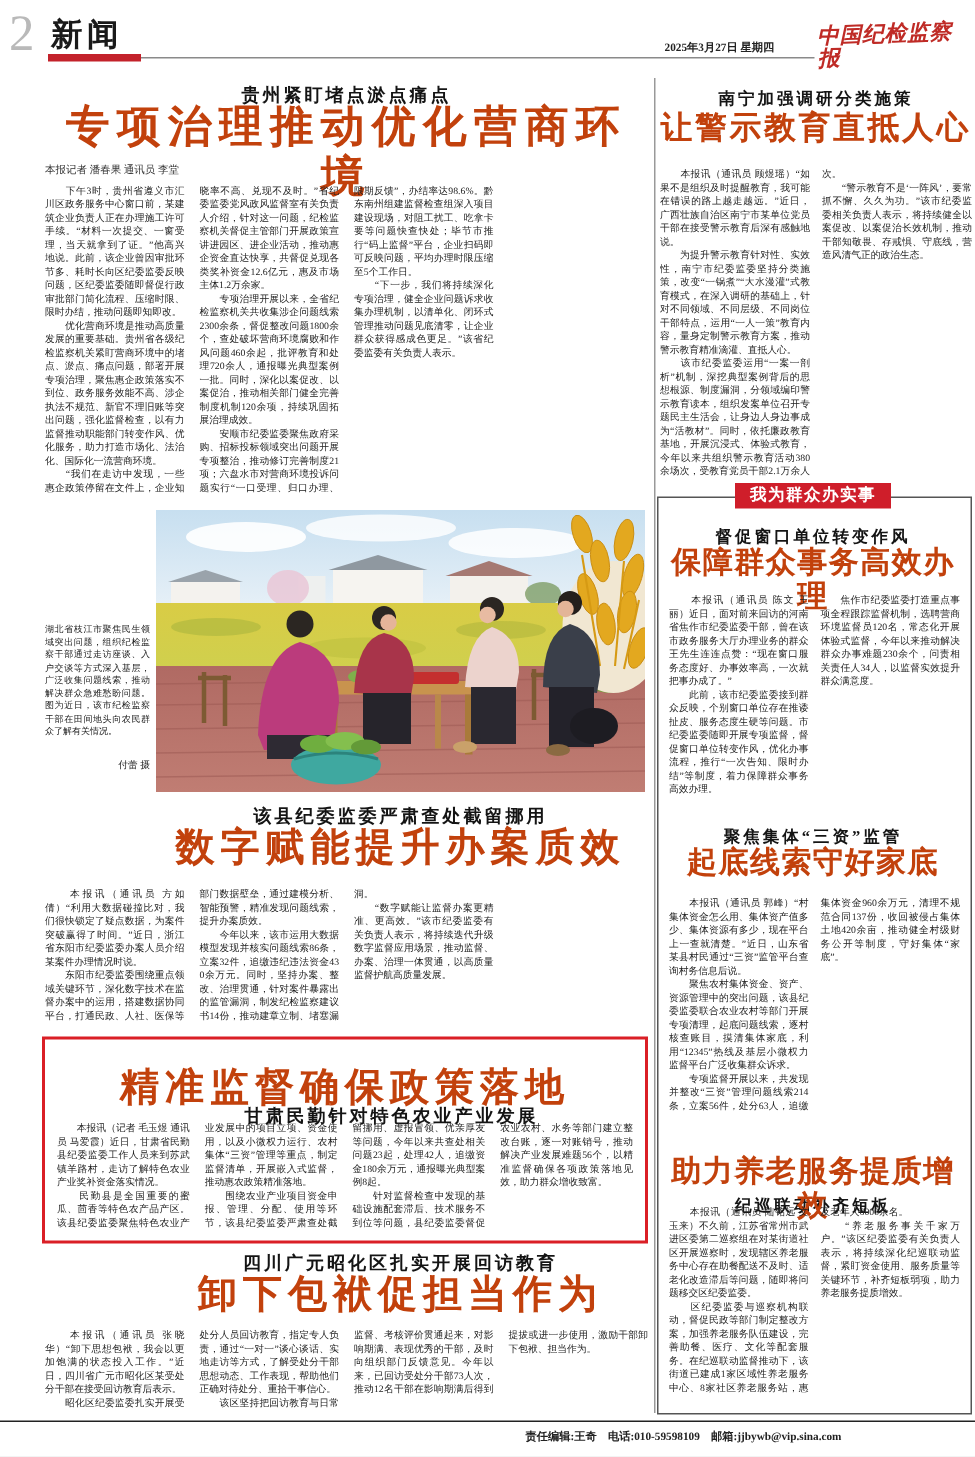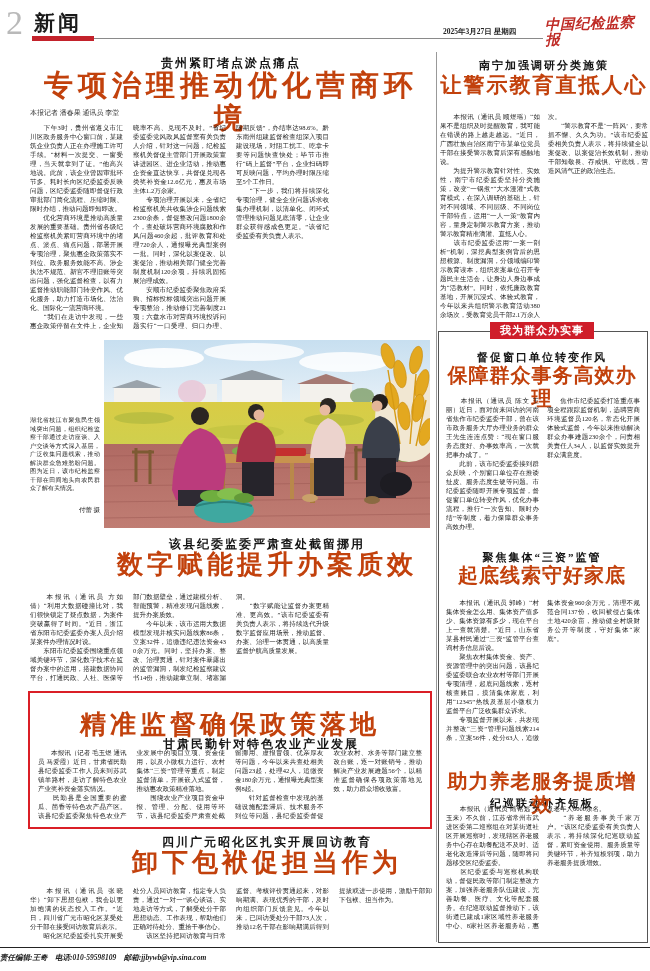--- a/index.html
+++ b/index.html
@@ -203,15 +203,15 @@
 　　聚焦农村集体资金、资产、资源管理中的突出问题，该县纪委监委联合农业农村等部门开展专项清理，起底问题线索，逐村核查账目，摸清集体家底，利用“12345”热线及基层小微权力监督平台广泛收集群众诉求。
 　　专项监督开展以来，共发现并整改“三资”管理问题线索214条，立案56件，处分63人，追缴集体资金960余万元，清理不规范合同137份，收回被侵占集体土地420余亩，推动健全村级财务公开等制度，守好集体“家底”。</div>
 
   <div class="abs kicker" style="left:444px;top:796px;width:196px;font-size:11px;">纪巡联动补齐短板</div>
   <div class="abs headline" style="left:444px;top:770px;width:196px;font-size:20px;letter-spacing:1px;">助力养老服务提质增效</div>
   <div class="abs body-text" style="left:446px;top:804px;width:194px;height:132px;column-count:2;column-gap:8px;">　　本报讯（通讯员 陆铭远 文玉来）不久前，江苏省常州市武进区委第二巡察组在对某街道社区开展巡察时，发现辖区养老服务中心存在助餐配送不及时、适老化改造滞后等问题，随即将问题移交区纪委监委。
 　　区纪委监委与巡察机构联动，督促民政等部门制定整改方案，加强养老服务队伍建设，完善助餐、医疗、文化等配套服务。在纪巡联动监督推动下，该街道已建成1家区域性养老服务中心、8家社区养老服务站，惠及老年人6000余名。
 　　“养老服务事关千家万户。”该区纪委监委有关负责人表示，将持续深化纪巡联动监督，紧盯资金使用、服务质量等关键环节，补齐短板弱项，助力养老服务提质增效。</div>
 
   <div class="abs" style="left:0;top:947px;width:650px;height:1px;background:#222;"></div>
-  <div class="abs" style="left:0;top:953px;width:561px;text-align:left;font-size:7.5px;font-weight:bold;color:#222;font-style:italic;">责任编辑:王奇　电话:010-59598109　邮箱:jjbywb@vip.sina.com</div>
+  <div class="abs" style="left:0;top:953px;width:561px;text-align:right;font-size:7.5px;font-weight:bold;color:#222;">责任编辑:王奇　电话:010-59598109　邮箱:jjbywb@vip.sina.com</div>
 
 </div>
 
 </body></html>

